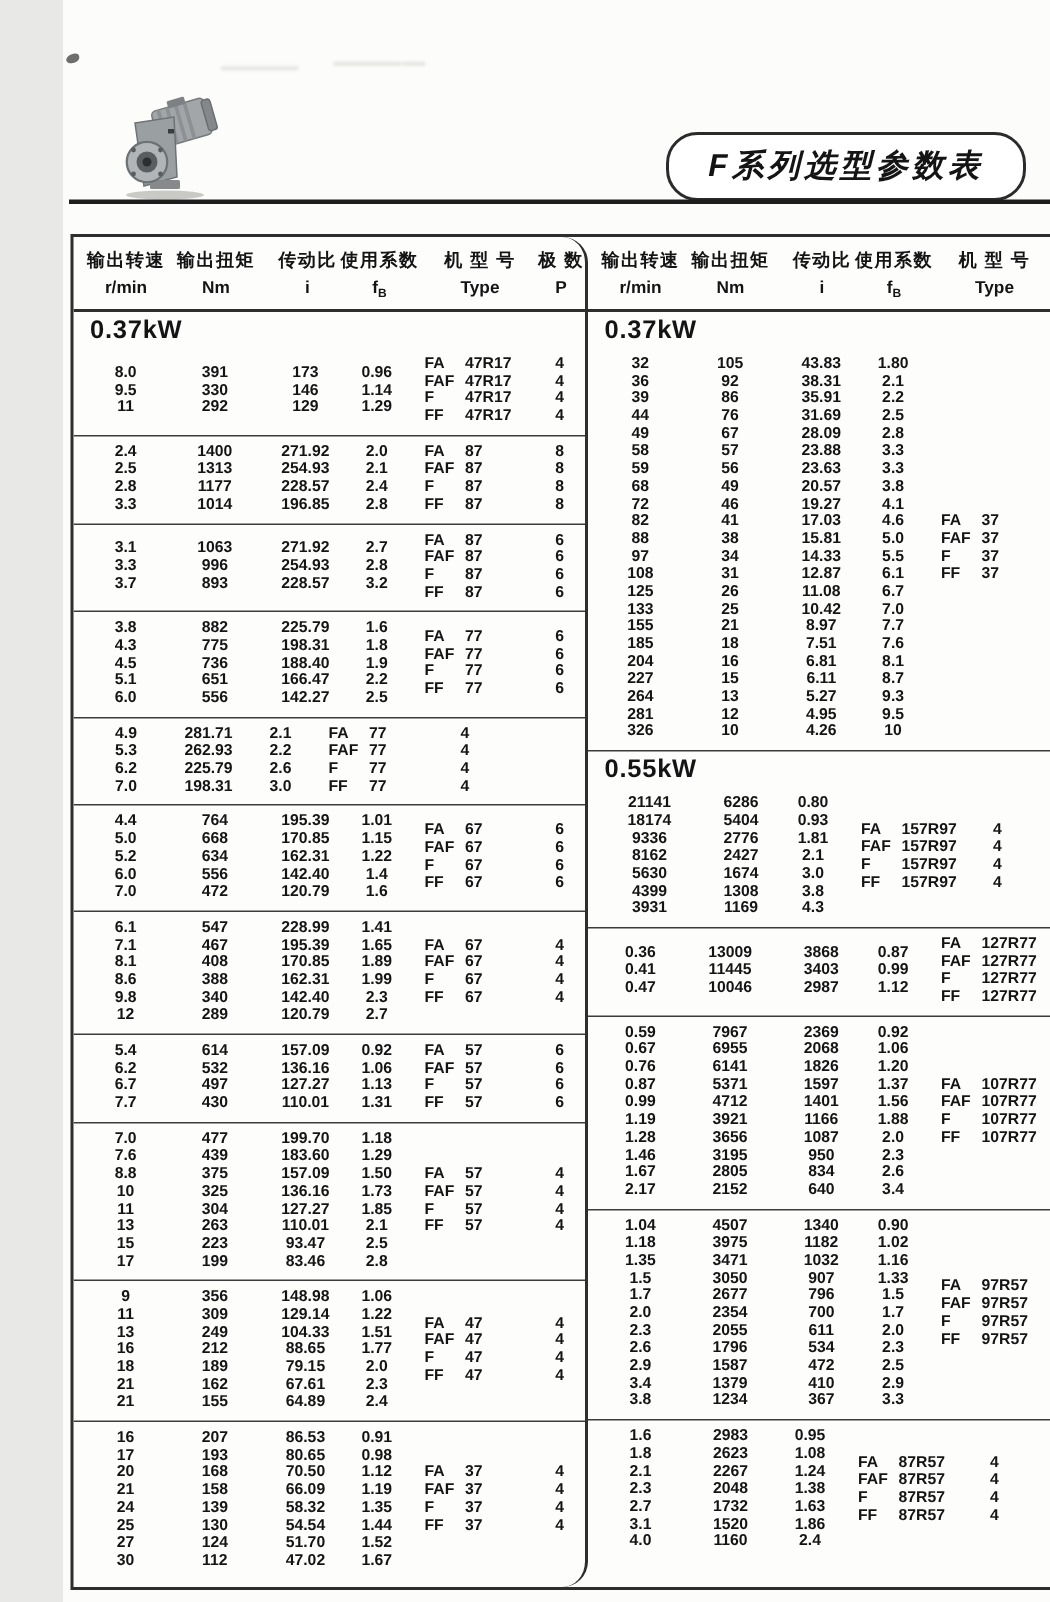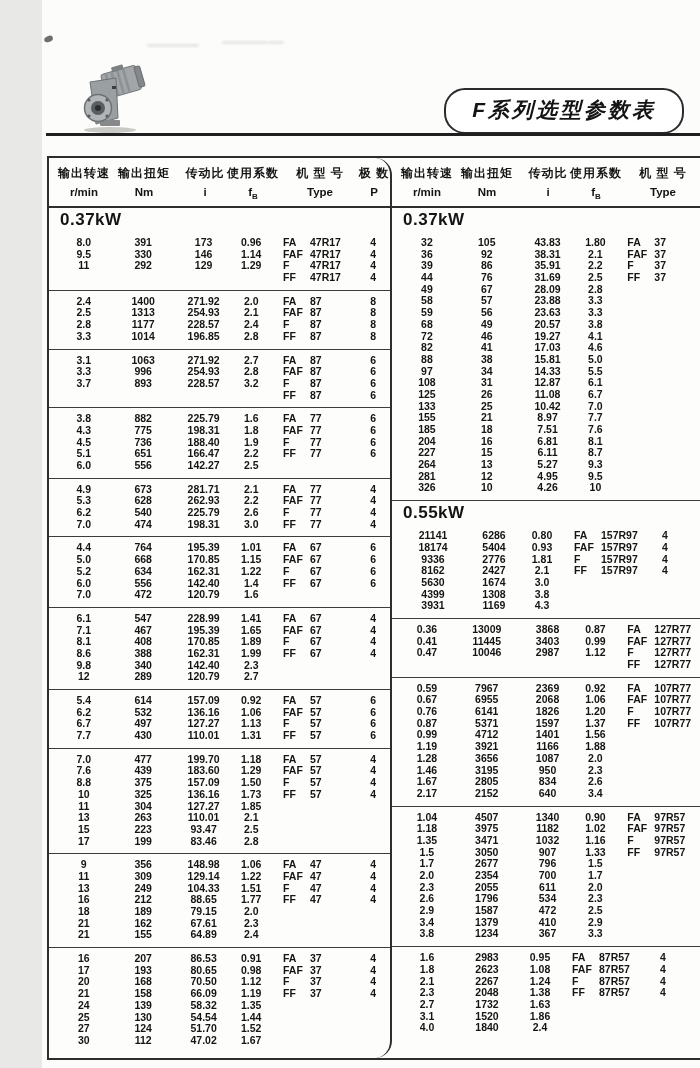--- a/index.html
+++ b/index.html
@@ -42,21 +42,21 @@
   .thead { position:relative; height:50px; border-bottom:2px solid #2e2e2e; flex:none; }
   .hcol { position:absolute; top:7px; transform:translateX(-50%); text-align:center; white-space:nowrap; }
   .hcn { font-size:12px; font-weight:700; letter-spacing:1px; }
   .hen { font-size:11.5px; font-weight:700; margin-top:4px; }
   .hsub { font-size:8px; font-weight:700; }
   .tbody { flex:1; display:flex; flex-direction:column; }
 
   .power-label { height:24px; line-height:24px; font-size:17px; font-weight:800;
     padding-left:11px; letter-spacing:.5px; flex:none; }
   .sep { border-top:1px solid #3c3c3c; flex:none; }
-  .block { display:flex; padding:5px 0 6px 8px; flex:none; }
+  .block { display:flex; align-items:center; padding:5px 0 6px 8px; flex:none; }
   .col { display:flex; flex-direction:column; }
   .c0 { width:54px; text-align:center; }
   .c1 { width:66px; text-align:center; }
   .c2 { width:56px; text-align:center; }
   .c3 { width:40px; text-align:center; }
   .ctype { width:74px; margin-left:12px; }
   .cp { width:34px; text-align:center; }
   .ln { height:11.7px; line-height:11.7px; font-size:10.5px; font-weight:700; white-space:nowrap; }
   .tln { display:flex; }
   .tprefix { display:inline-block; width:27px; }
@@ -327,26 +327,20 @@
             </div>
           </div>
           <div class="sep"></div>
           <div class="block">
             <div class="col c0">
               <div class="ln">4.9</div>
               <div class="ln">5.3</div>
               <div class="ln">6.2</div>
               <div class="ln">7.0</div>
             </div>
-            <div class="col c1">
-              <div class="ln">673</div>
-              <div class="ln">628</div>
-              <div class="ln">540</div>
-              <div class="ln">474</div>
-            </div>
             <div class="col c2">
               <div class="ln">281.71</div>
               <div class="ln">262.93</div>
               <div class="ln">225.79</div>
               <div class="ln">198.31</div>
             </div>
             <div class="col c3">
               <div class="ln">2.1</div>
               <div class="ln">2.2</div>
               <div class="ln">2.6</div>
@@ -1159,21 +1153,21 @@
               <div class="ln">3.1</div>
               <div class="ln">4.0</div>
             </div>
             <div class="col c1">
               <div class="ln">2983</div>
               <div class="ln">2623</div>
               <div class="ln">2267</div>
               <div class="ln">2048</div>
               <div class="ln">1732</div>
               <div class="ln">1520</div>
-              <div class="ln">1840</div>
+              <div class="ln">1160</div>
             </div>
             <div class="col c3">
               <div class="ln">0.95</div>
               <div class="ln">1.08</div>
               <div class="ln">1.24</div>
               <div class="ln">1.38</div>
               <div class="ln">1.63</div>
               <div class="ln">1.86</div>
               <div class="ln">2.4</div>
             </div>

